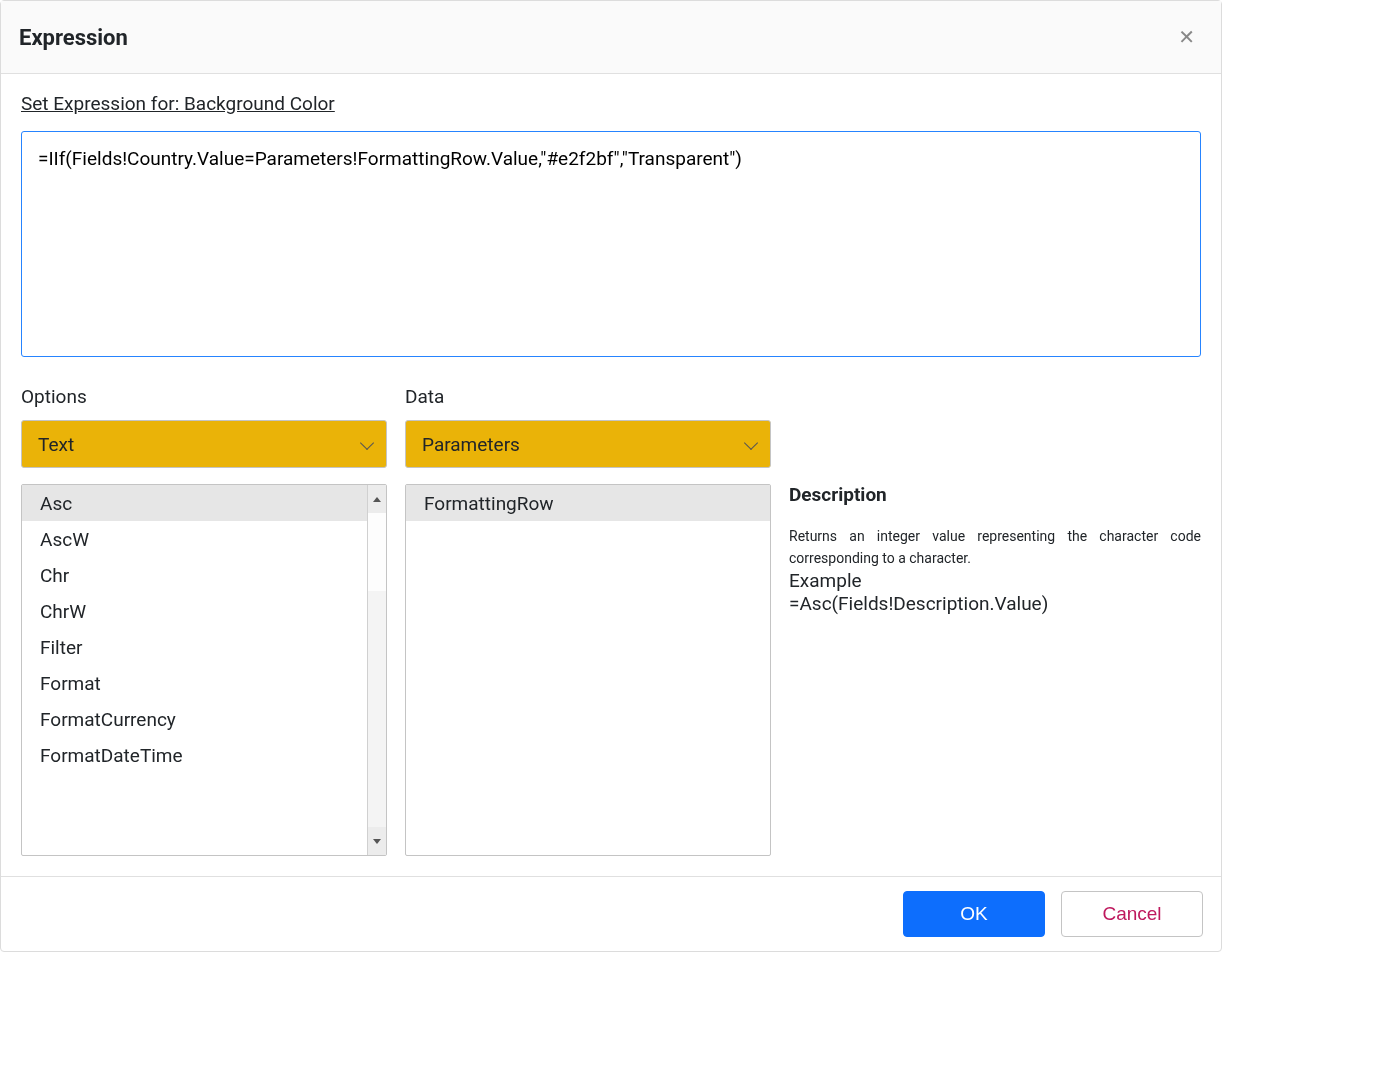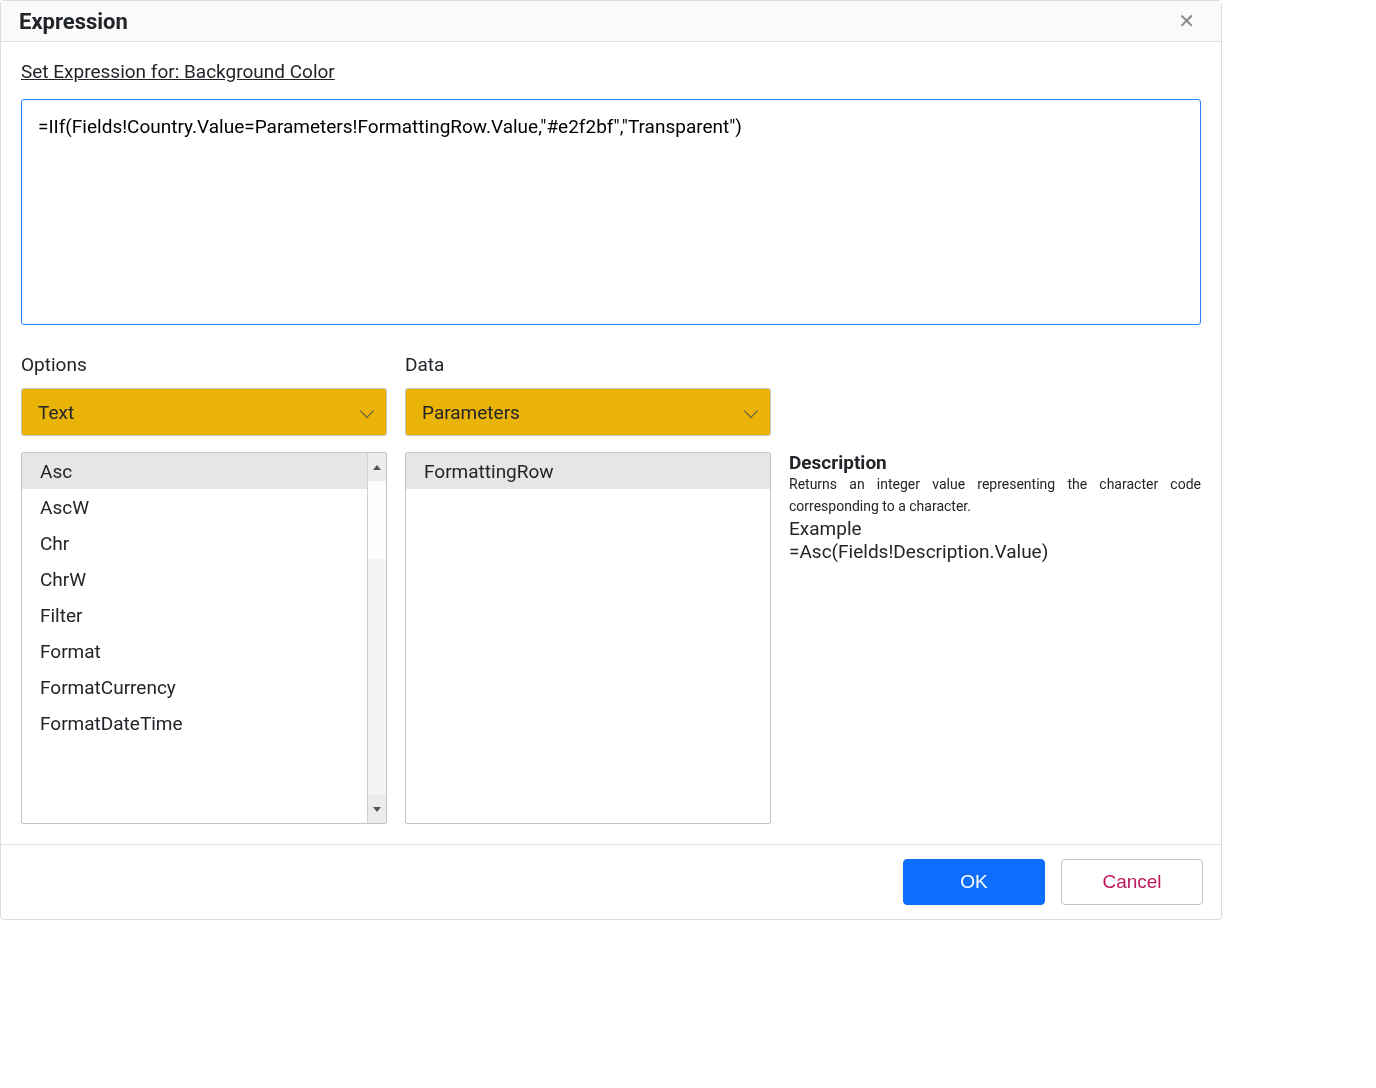--- a/index.html
+++ b/index.html
@@ -16,21 +16,21 @@
     width: 1222px;
     margin: 0;
     border: 1px solid #dcdcdc;
     border-radius: 4px;
     background: #fff;
   }
   .dialog-header {
     display: flex;
     align-items: center;
     justify-content: space-between;
-    padding: 4px 18px;
+    padding: 20px 18px;
     border-bottom: 1px solid #e0e0e0;
     background: #fafafa;
   }
   .dialog-title {
     font-size: 22px;
     font-weight: 700;
   }
   .close-btn {
     font-size: 20px;
     color: #888;
@@ -151,21 +151,21 @@
   .arrow-up   { border-bottom: 5px solid #555; }
   .arrow-down { border-top: 5px solid #555; }
   .scroll-thumb {
     width: 100%;
     background: #fdfdfd;
   }
   .scroll-space { flex: 1; }
   .desc-heading {
     font-size: 19px;
     font-weight: 700;
-    margin-bottom: 0;
+    margin-bottom: 20px;
   }
   .desc-text {
     font-size: 14px;
     line-height: 1.55;
     text-align: justify;
   }
   .example-heading {
     font-size: 19px;
     font-weight: 400;
     margin-bottom: 0;

